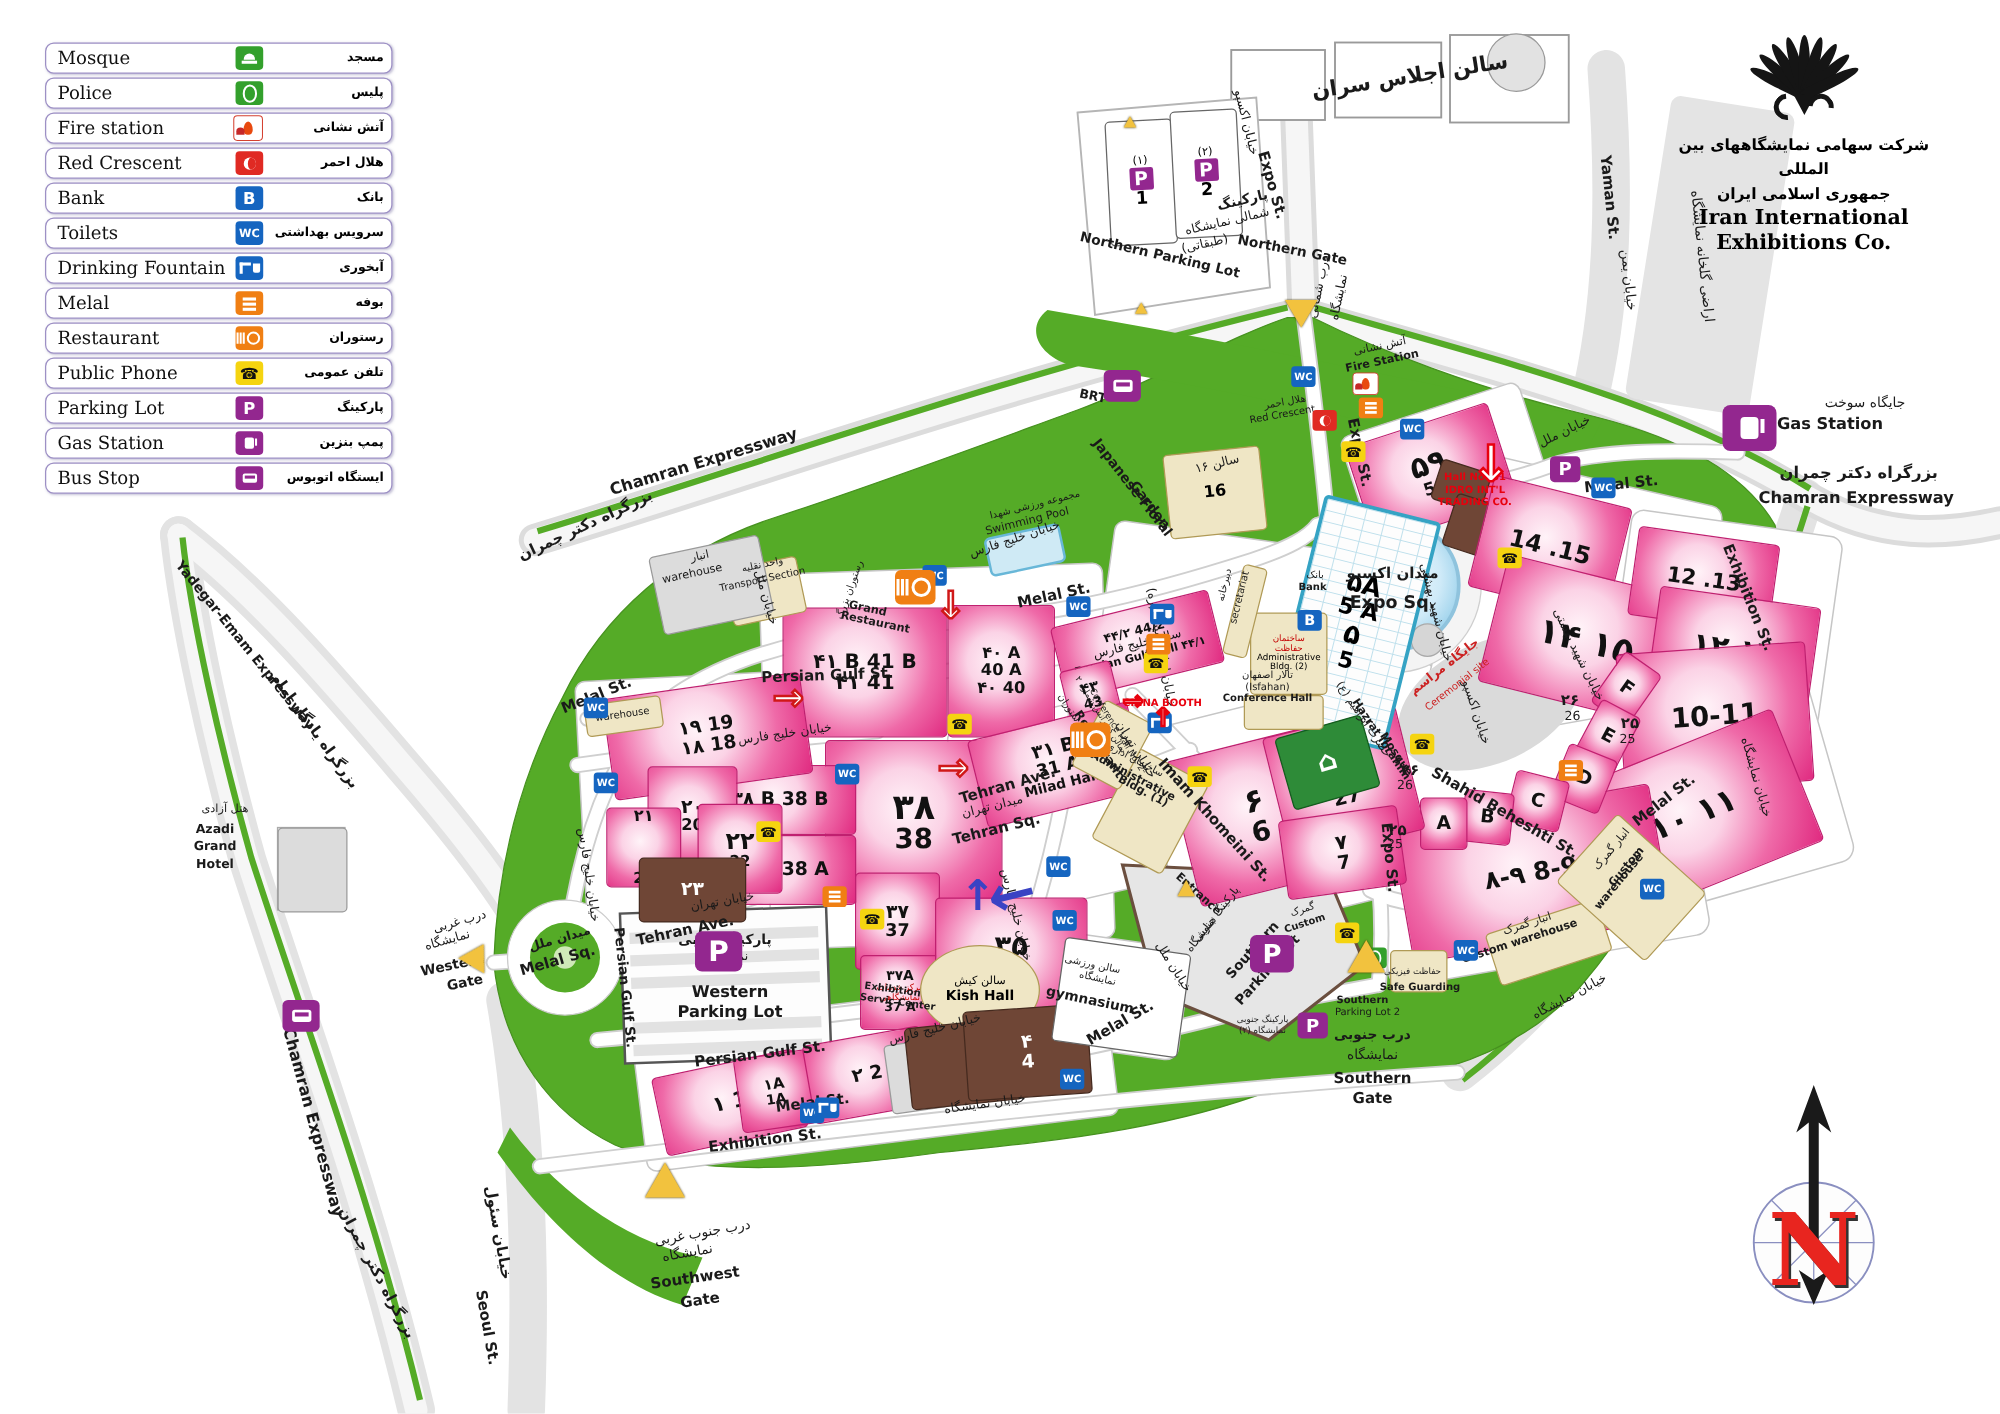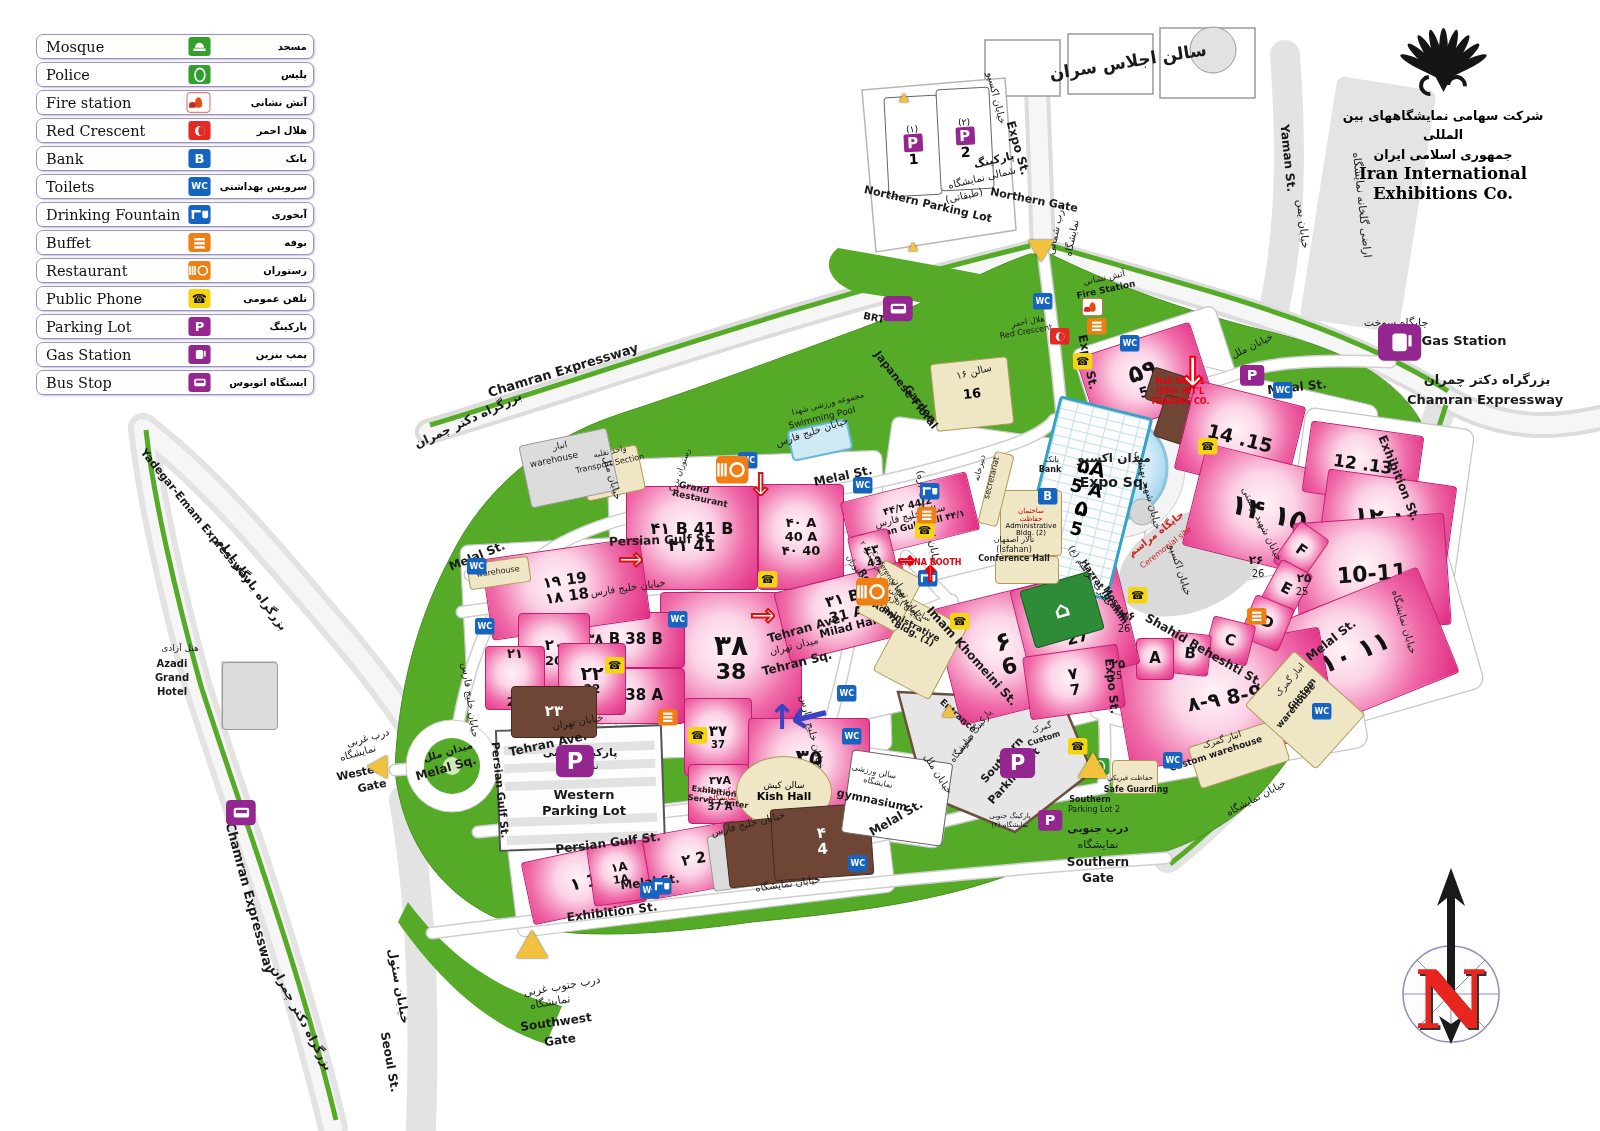--- a/index.html
+++ b/index.html
@@ -331,21 +331,21 @@
       </div>
       <div class="hall pink" style="left: 558px; top: 643px; width: 66px; height: 70px; transform: rotate(0deg);">
         <div class="hl" style="font-size: 19px; font-weight: bold;">۲۲</div>
         <div class="hl" style="font-size: 12px; font-weight: bold;">22</div>
       </div>
       <div class="hall brown" style="left: 511px; top: 686px; width: 84px; height: 50px; transform: rotate(0deg);">
         <div class="hl" style="font-size: 15px; font-weight: bold; color: rgb(255, 255, 255);">۲۳</div>
       </div>
       <div class="hall pink" style="left: 684px; top: 698px; width: 66px; height: 76px; transform: rotate(0deg);">
         <div class="hl" style="font-size: 15px; font-weight: bold;">۳۷</div>
-        <div class="hl" style="font-size: 10px; font-weight: bold;">37</div>
+        <div class="hl" style="font-size: 14px; font-weight: bold;">37</div>
       </div>
       <div class="hall pink" style="left: 688px; top: 764px; width: 62px; height: 58px; transform: rotate(0deg);">
         <div class="hl" style="font-size: 11px; font-weight: bold;">۳۷A</div>
         <div class="hl" style="font-size: 7px; color: rgb(196, 0, 0);">مرکز خدمات</div>
         <div class="hl" style="font-size: 7px; color: rgb(196, 0, 0);">نمایشگاهی</div>
         <div class="hl" style="font-size: 10px; font-weight: bold;">37 A</div>
       </div>
       <div class="hall pink" style="left: 748px; top: 718px; width: 120px; height: 96px; transform: rotate(0deg);">
         <div class="hl" style="font-size: 22px; font-weight: bold;">۳۵</div>
         <div class="hl" style="font-size: 18px; font-weight: bold;">35</div>
@@ -448,21 +448,21 @@
       <div class="lbl" style="left: 994px; top: 160px; font-size: 11px; font-weight: bold; transform: translate(-50%, -50%) rotate(-13deg);">پارکینگ</div>
       <div class="lbl" style="left: 982px; top: 178px; font-size: 10px; transform: translate(-50%, -50%) rotate(-13deg);">شمالی نمایشگاه</div>
       <div class="lbl" style="left: 964px; top: 196px; font-size: 10px; transform: translate(-50%, -50%) rotate(-13deg);">(طبقاتی)</div>
       <div class="lbl" style="left: 1034px; top: 200px; font-size: 11px; font-weight: bold; transform: translate(-50%, -50%) rotate(11deg);">Northern Gate</div>
       <div class="lbl" style="left: 1056px; top: 230px; font-size: 10px; transform: translate(-50%, -50%) rotate(-78deg);">درب شمالی</div>
       <div class="lbl" style="left: 1072px; top: 238px; font-size: 10px; transform: translate(-50%, -50%) rotate(-78deg);">نمایشگاه</div>
       <div class="lbl" style="left: 1104px; top: 278px; font-size: 9px; transform: translate(-50%, -50%) rotate(-12deg);">آتش نشانی</div>
       <div class="lbl" style="left: 1106px; top: 290px; font-size: 9px; font-weight: bold; transform: translate(-50%, -50%) rotate(-12deg);">Fire Station</div>
       <div class="lbl" style="left: 1028px; top: 322px; font-size: 8px; transform: translate(-50%, -50%) rotate(-10deg);">هلال احمر</div>
       <div class="lbl" style="left: 1026px; top: 332px; font-size: 8px; transform: translate(-50%, -50%) rotate(-10deg);">Red Crescent</div>
-      <div class="lbl" style="left: 1396px; top: 322px; font-size: 11px; transform: translate(-50%, -50%) rotate(0deg);">جایگاه سوخت</div>
+      <div class="lbl" style="left: 1492px; top: 322px; font-size: 11px; transform: translate(-50%, -50%) rotate(0deg);">جایگاه سوخت</div>
       <div class="lbl" style="left: 1464px; top: 340px; font-size: 13px; font-weight: bold; transform: translate(-50%, -50%) rotate(0deg);">Gas Station</div>
       <div class="lbl" style="left: 906px; top: 390px; font-size: 11px; font-weight: bold; transform: translate(-50%, -50%) rotate(52deg);">Japanese Floral</div>
       <div class="lbl" style="left: 920px; top: 404px; font-size: 11px; font-weight: bold; transform: translate(-50%, -50%) rotate(52deg);">Garden</div>
       <div class="lbl" style="left: 828px; top: 404px; font-size: 8px; transform: translate(-50%, -50%) rotate(-14deg);">مجموعه ورزشی شهدا</div>
       <div class="lbl" style="left: 822px; top: 418px; font-size: 9px; transform: translate(-50%, -50%) rotate(-14deg);">Swimming Pool</div>
       <div class="lbl" style="left: 680px; top: 472px; font-size: 8px; transform: translate(-50%, -50%) rotate(-70deg);">رستوران بزرگ</div>
       <div class="lbl" style="left: 694px; top: 488px; font-size: 9px; font-weight: bold; transform: translate(-50%, -50%) rotate(12deg);">Grand</div>
       <div class="lbl" style="left: 700px; top: 499px; font-size: 9px; font-weight: bold; transform: translate(-50%, -50%) rotate(12deg);">Restaurant</div>
       <div class="lbl" style="left: 560px; top: 446px; font-size: 9px; transform: translate(-50%, -50%) rotate(-12deg);">انبار</div>
       <div class="lbl" style="left: 554px; top: 460px; font-size: 9px; transform: translate(-50%, -50%) rotate(-12deg);">warehouse</div>
@@ -691,21 +691,21 @@
       </div>
       <div class="lrow">
         <span class="len">Drinking Fountain</span>
         <span class="ic ic-drink">
           <i class="tap"></i>
           <i class="cup"></i>
         </span>
         <span class="lfa">آبخوری</span>
       </div>
       <div class="lrow">
-        <span class="len">Buffet</span>
+        <span class="len">Melal</span>
         <span class="ic ic-buffet">
           <i class="bars"></i>
         </span>
         <span class="lfa">بوفه</span>
       </div>
       <div class="lrow">
         <span class="len">Restaurant</span>
         <span class="ic ic-restaurant">
           <i class="fork"></i>
           <i class="plate0"></i>

